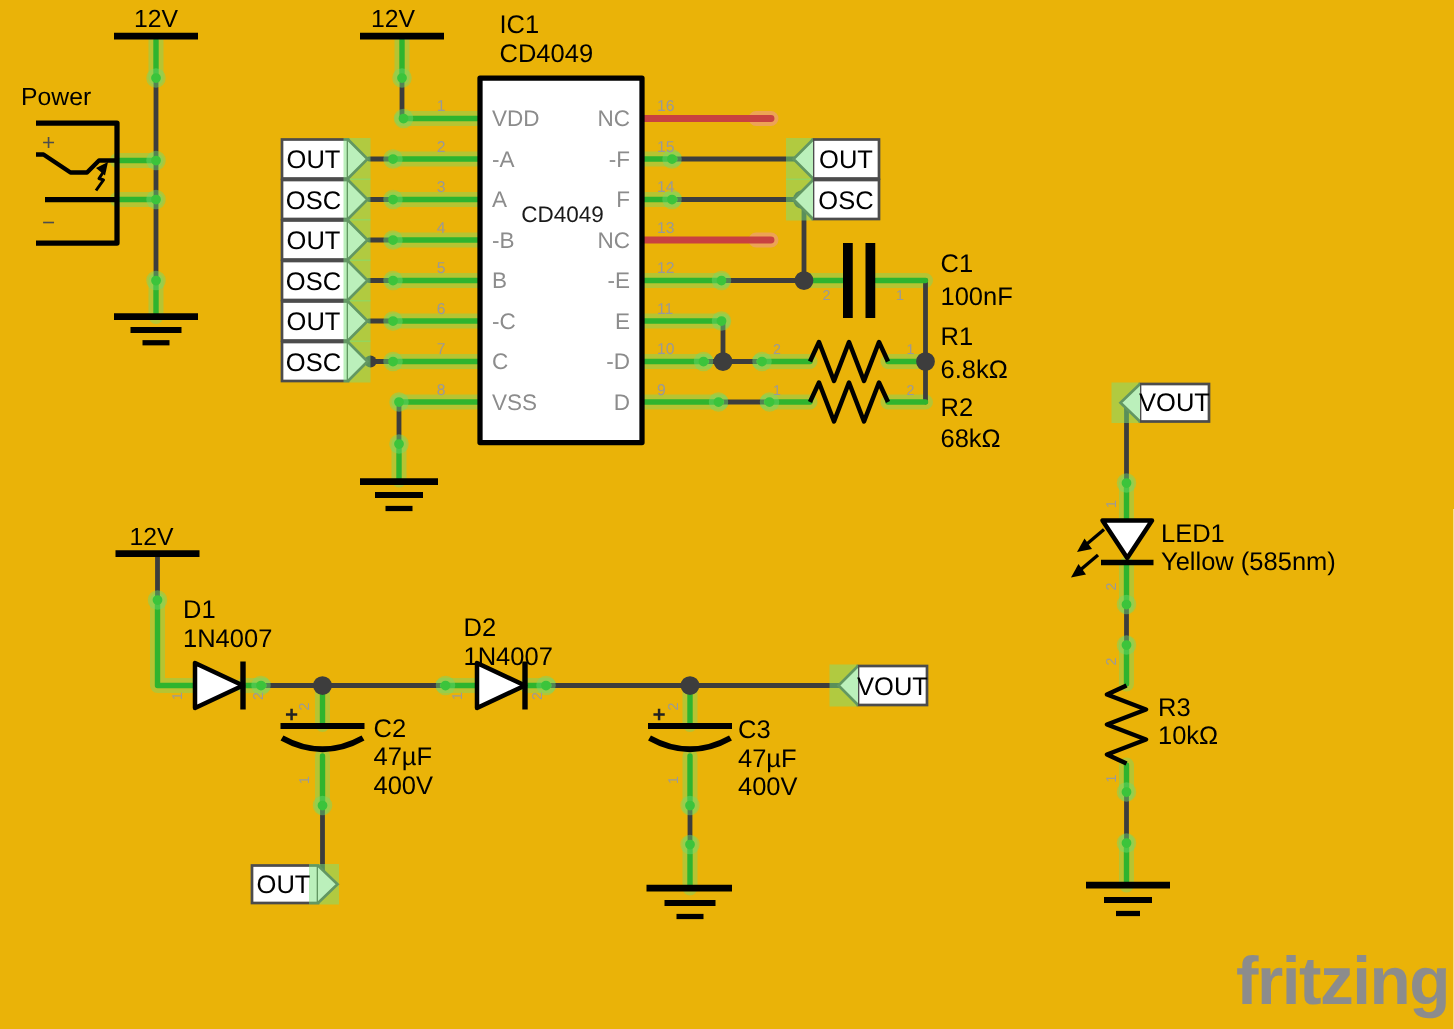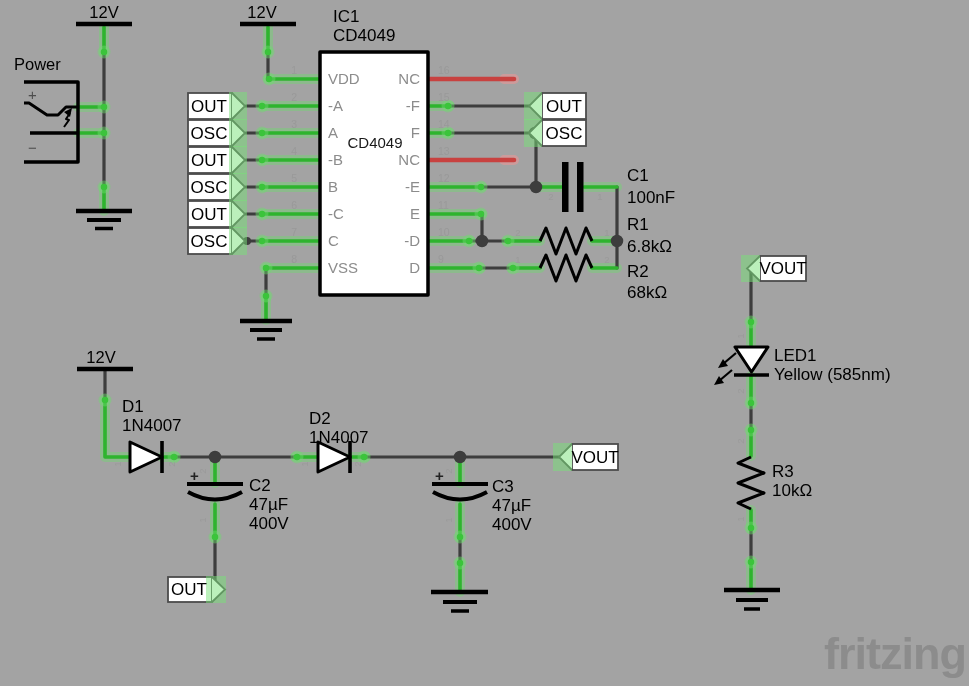--- a/index.html
+++ b/index.html
@@ -1,16 +1,16 @@
 <!DOCTYPE html>
 <html><head>
 <meta charset="utf-8">
 <style>
   html,body{margin:0;padding:0;background:#fff;}
-  .canvas{position:relative;width:969px;height:686px;background:#a3a3a3;overflow:hidden;
+  .canvas{position:relative;width:969px;height:686px;background:#eab308;overflow:hidden;
           font-family:"Liberation Sans",sans-serif;}
   svg{display:block;}
   
   .wg{stroke:#2eb42e;stroke-width:3.6;fill:none;stroke-linecap:round;}
   .wglow{stroke:rgba(110,220,110,0.42);stroke-width:10;fill:none;stroke-linecap:round;}
   .wd{stroke:#3d3d3d;stroke-width:3.2;fill:none;stroke-linecap:round;stroke-linejoin:round;}
   .wr{stroke:#c84240;stroke-width:4.6;fill:none;stroke-linecap:round;}
   .wrglow{stroke:rgba(238,150,150,0.55);stroke-width:10;fill:none;stroke-linecap:round;}
   .nodehalo{stroke:rgba(110,220,110,0.45);stroke-width:13;fill:none;stroke-linecap:round;}
   .nodecore{stroke:#3bc43b;stroke-width:6.5;fill:none;stroke-linecap:round;}

